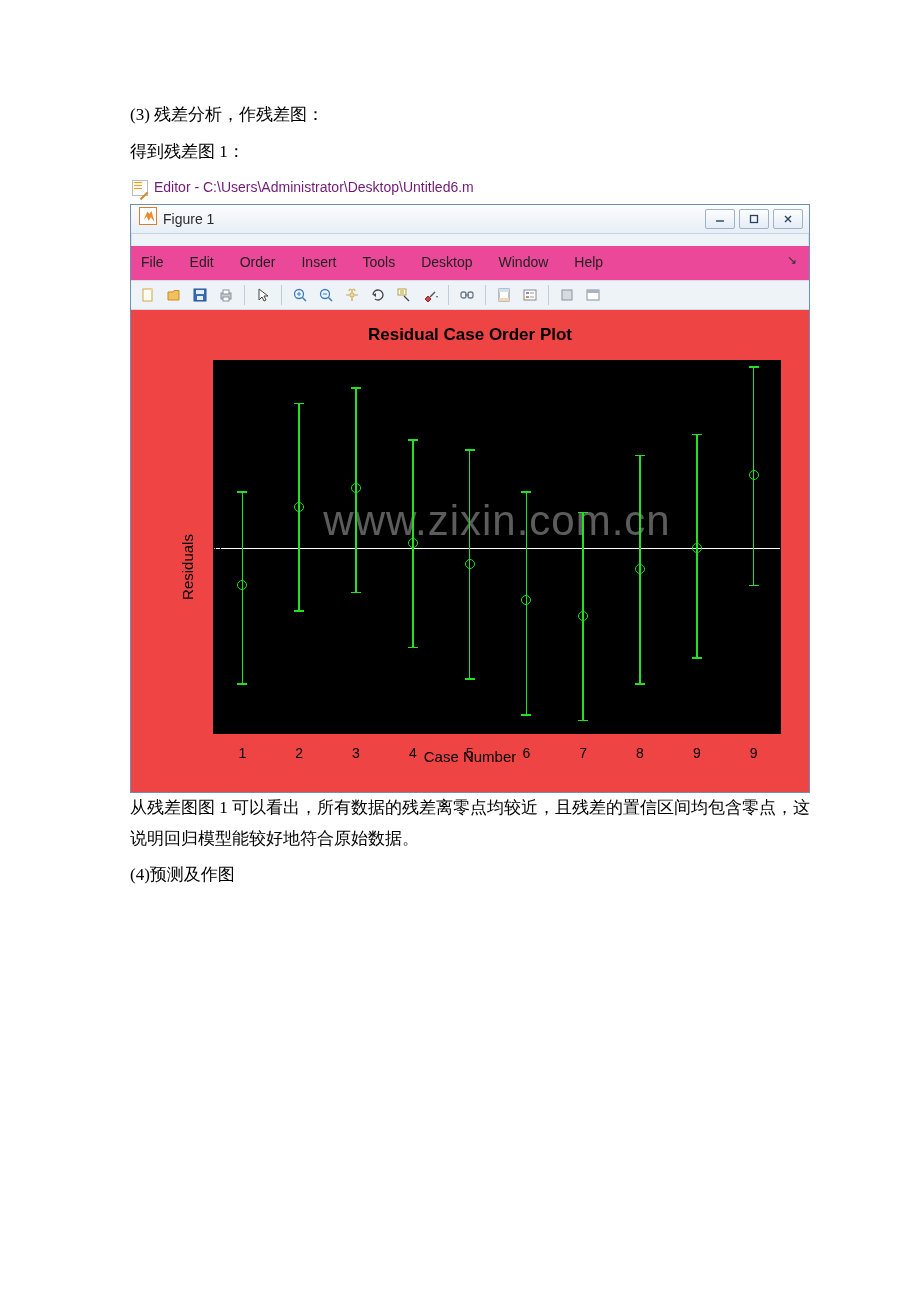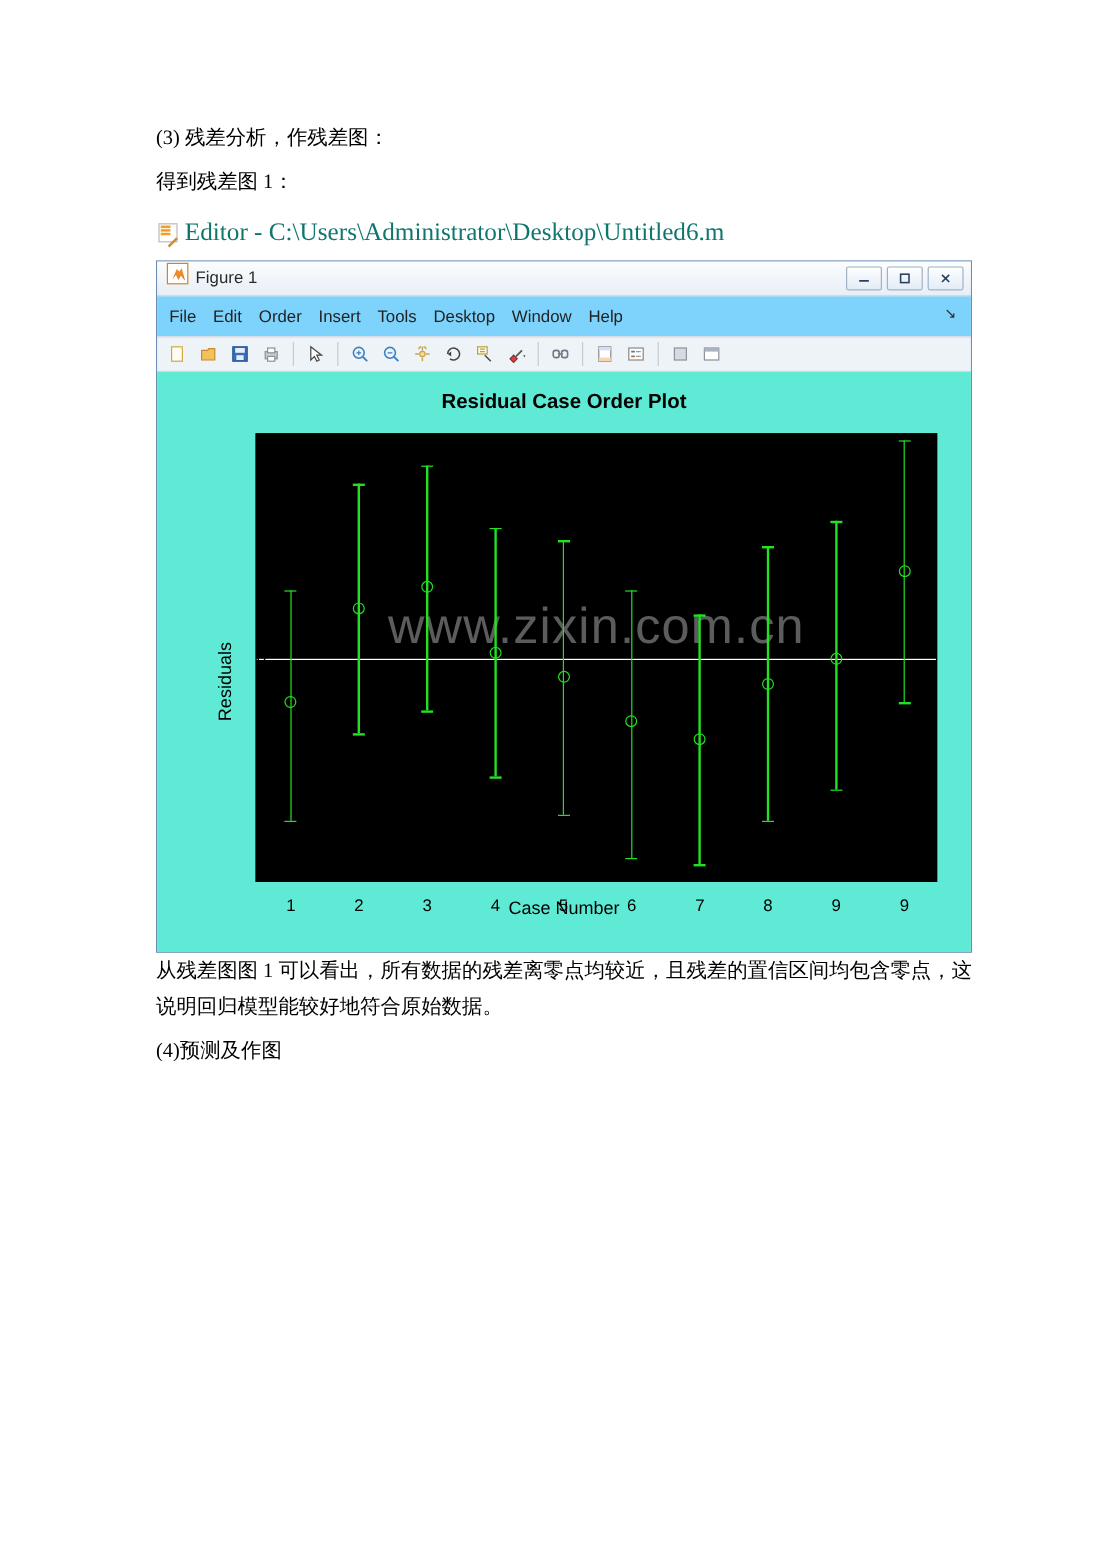--- a/index.html
+++ b/index.html
@@ -28,23 +28,23 @@
   
   .figure-container {
     width: 680px;
     margin-top: 6px;
   }
   .editor-bar {
     display: flex;
     align-items: center;
     gap: 6px;
     padding: 2px 4px 4px 2px;
-    font-family: Liberation Serif, serif;
-    font-size: 21px;
-    color: #0f766e;
+    font-family: Liberation Sans, sans-serif;
+    font-size: 14px;
+    color: #701a75;
   }
   .editor-icon {
     width: 14px; height: 14px; position: relative;
     background: linear-gradient(135deg, #f9fbe6 45%, #fff 45%);
     border: 1px solid #bbb;
   }
   .editor-icon::after {
     content: ""; position: absolute; left: 1px; top: 1px;
     width: 8px; height: 1.5px; background: #f79a2a; box-shadow: 0 3px 0 #f79a2a, 0 6px 0 #f79a2a;
   }
@@ -78,43 +78,44 @@
     clip-path: polygon(20% 80%, 45% 20%, 60% 35%, 75% 15%, 95% 90%, 70% 60%, 55% 85%, 40% 55%);
   }
   .win-btns { display: flex; gap: 4px; }
   .win-btn {
     width: 28px; height: 18px; border: 1px solid #9fb2c6;
     border-radius: 2px; background: linear-gradient(#fdfeff, #e4ecf5);
     font-size: 11px; color: #28415e; display: flex; align-items: center; justify-content: center;
     cursor: pointer;
   }
   .menubar {
-    display: flex; gap: 14px; padding: 4px 10px;
+    display: flex; gap: 26px; padding: 4px 10px;
     font-family: "Segoe UI", Tahoma, sans-serif;
     font-size: 14px; color: #222;
-    background: #7dd3fc; border-bottom: 1px solid #d5dee8;
+    background: #ec4899; border-bottom: 1px solid #d5dee8;
     position: relative;
+    margin-top: 12px;
   }
   .menubar .arrow {
     margin-left: auto; margin-right: 2px; font-size: 12px; color: #333;
   }
   .toolbar {
     display: flex; align-items: center; gap: 4px;
     padding: 3px 6px; background: #eef3f8;
     border-bottom: 1px solid #cfd9e4;
   }
   .tb-sep { width: 1px; height: 20px; background: #c0ccd8; margin: 0 3px; }
   .tb-btn {
     width: 22px; height: 22px; display: flex; align-items: center; justify-content: center;
     border-radius: 2px; position: relative; cursor: pointer;
   }
   
 
   .plot-area {
-    background: #5eead4;
+    background: #ef4444;
     padding: 6px 8px 10px 8px;
   }
   .plot-title {
     text-align: center;
     font-family: Arial, sans-serif;
     font-weight: bold;
     font-size: 17px;
     margin: 4px 0 2px 0;
   }
   .plot-stage {

